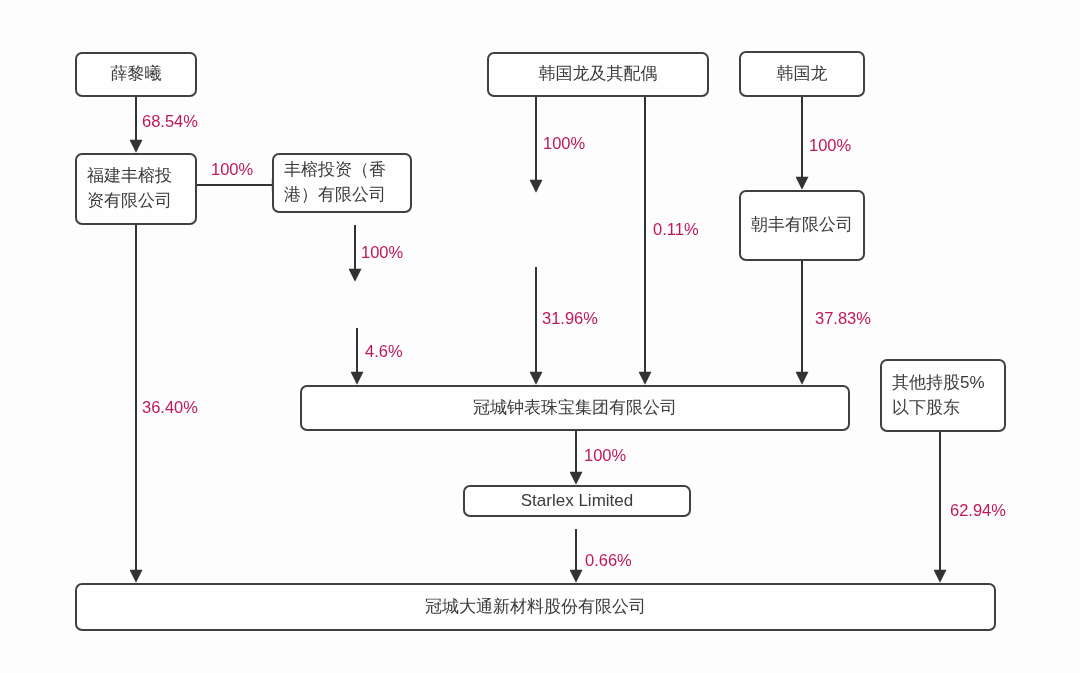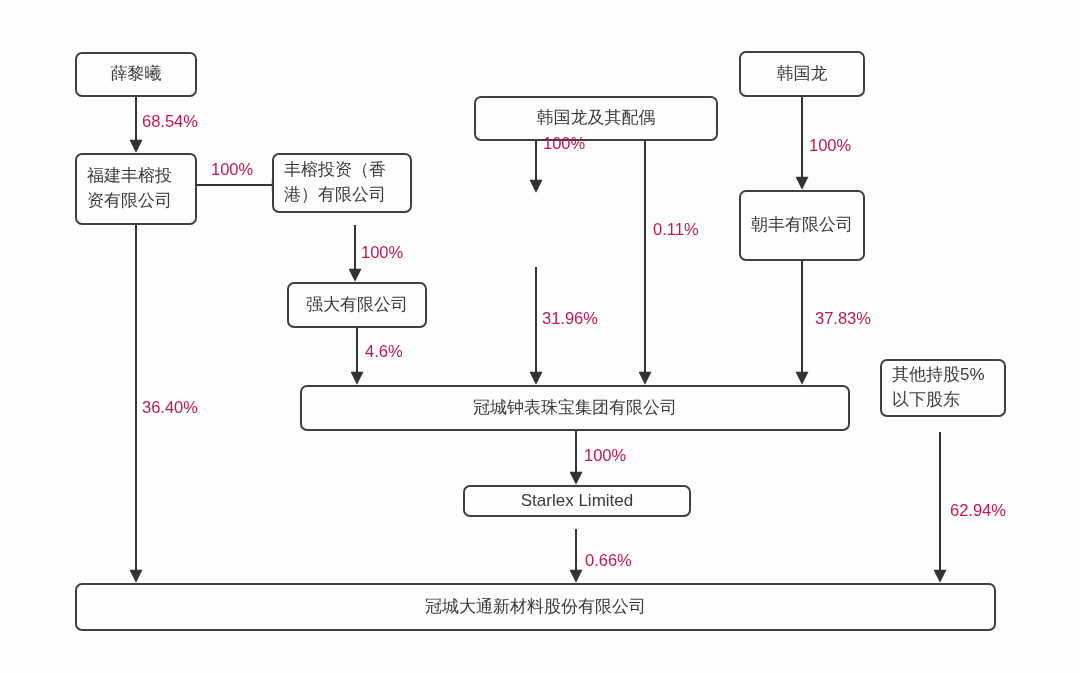--- a/index.html
+++ b/index.html
@@ -75,36 +75,33 @@
 
   <div class="node" style="left:75px;  top:52px;  width:122px; height:45px;">
       <span>薛黎曦</span>
     </div>
   <div class="node" style="left:75px;  top:153px; width:122px; height:72px;">
       <span>福建丰榕投资有限公司</span>
     </div>
   <div class="node" style="left:272px; top:153px; width:140px; height:60px;">
       <span>丰榕投资（香港）有限公司</span>
     </div>
-  <div class="node" style="left:287px; top:282px; width:140px; height:46px;">
-      <span>强大有限公司</span>
-    </div>
-  <div class="node" style="left:474px; top:52px;  width:244px; height:45px;margin-top:44px;">
+  <div class="node" style="left:487px; top:52px;  width:222px; height:45px;">
       <span>韩国龙及其配偶</span>
     </div>
   <div class="node" style="left:739px; top:51px;  width:126px; height:46px;">
       <span>韩国龙</span>
     </div>
   <div class="node" style="left:739px; top:190px; width:126px; height:71px;">
       <span>朝丰有限公司</span>
     </div>
   <div class="node" style="left:300px; top:385px; width:550px; height:46px;">
       <span>冠城钟表珠宝集团有限公司</span>
     </div>
-  <div class="node" style="left:880px; top:359px; width:126px; height:58px;">
+  <div class="node" style="left:880px; top:359px; width:126px; height:73px;">
       <span>其他持股5%以下股东</span>
     </div>
   <div class="node" style="left:463px; top:485px; width:228px; height:32px;">
       <span>Starlex Limited</span>
     </div>
   <div class="node" style="left:75px;  top:583px; width:921px; height:48px;">
       <span>冠城大通新材料股份有限公司</span>
     </div>
 
   <span class="edge-label" style="left:142px; top:121px;">68.54%</span>

